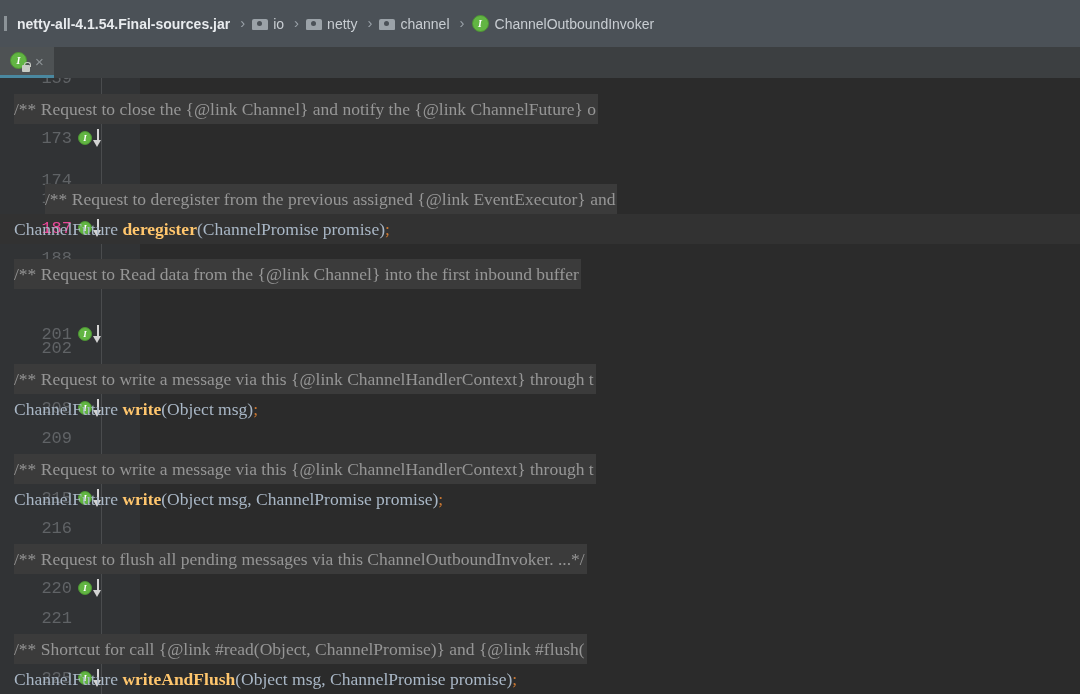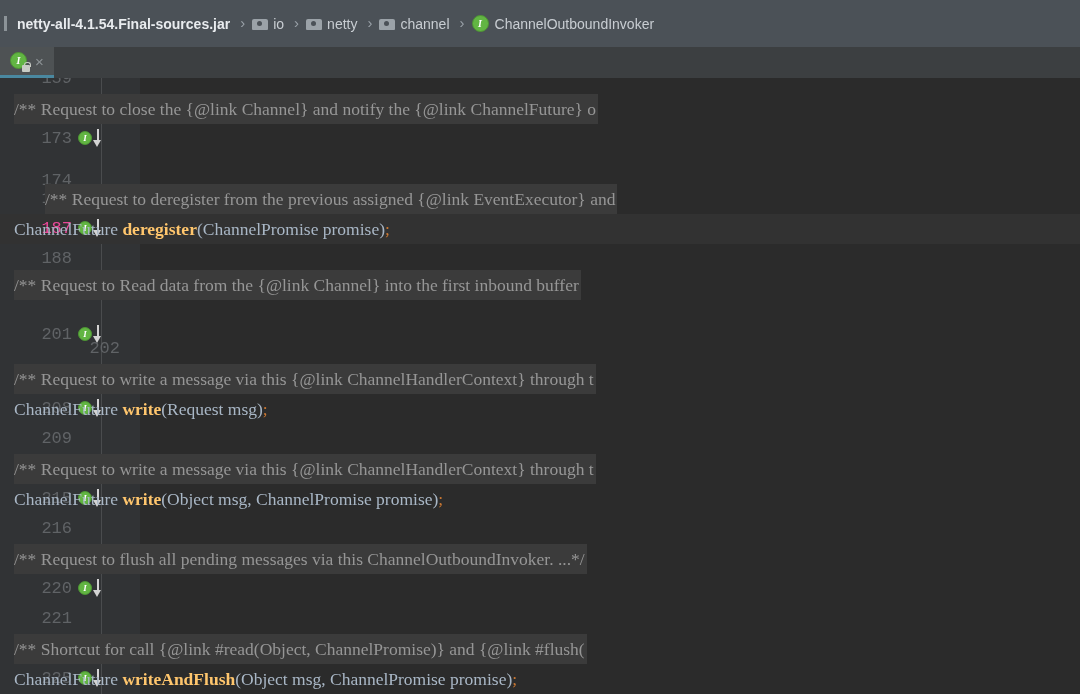--- a/index.html
+++ b/index.html
@@ -331,47 +331,47 @@
         <div class="lineno current">187</div>
         <div class="gutter-marker">
           <span class="impl-icon">I</span>
           <span class="impl-arrow"></span>
         </div>
         <div class="code-text"><span class="tk-type">ChannelFuture </span><span class="tk-method">deregister</span><span class="tk-punct">(ChannelPromise promise)</span><span class="tk-semi">;</span></div>
       </div>
       <div class="row" style="top: 166px;">
         <div class="lineno">188</div>
       </div>
-      <div class="row" style="top: 192px; border-radius: 15px;">
+      <div class="row" style="top: 181px; border-radius: 15px;">
         <div class="lineno">189</div>
         <div class="fold-plus"></div>
         <div class="code-text folded-comment" style="left: 14px;">/** Request to Read data from the {@link Channel} into the first inbound buffer</div>
       </div>
       <div class="row" style="top: 242px;">
         <div class="lineno">201</div>
         <div class="gutter-marker">
           <span class="impl-icon">I</span>
           <span class="impl-arrow"></span>
         </div>
       </div>
-      <div class="row" style="top: 256px; padding-left: 48px;">
+      <div class="row" style="top: 256px;">
         <div class="lineno">202</div>
       </div>
       <div class="row" style="top: 286px;">
         <div class="lineno">203</div>
         <div class="fold-plus"></div>
         <div class="code-text folded-comment" style="left: 14px;">/** Request to write a message via this {@link ChannelHandlerContext} through t</div>
       </div>
       <div class="row" style="top: 316px;">
         <div class="lineno">208</div>
         <div class="gutter-marker">
           <span class="impl-icon">I</span>
           <span class="impl-arrow"></span>
         </div>
-        <div class="code-text"><span class="tk-type">ChannelFuture </span><span class="tk-method">write</span><span class="tk-punct">(Request msg)</span><span class="tk-semi">;</span></div>
+        <div class="code-text"><span class="tk-type">ChannelFuture </span><span class="tk-method">write</span><span class="tk-punct">(Object msg)</span><span class="tk-semi">;</span></div>
       </div>
       <div class="row" style="top: 346px;">
         <div class="lineno">209</div>
       </div>
       <div class="row" style="top: 376px;">
         <div class="lineno">210</div>
         <div class="fold-plus"></div>
         <div class="code-text folded-comment" style="left: 14px;">/** Request to write a message via this {@link ChannelHandlerContext} through t</div>
       </div>
       <div class="row" style="top: 406px;">

